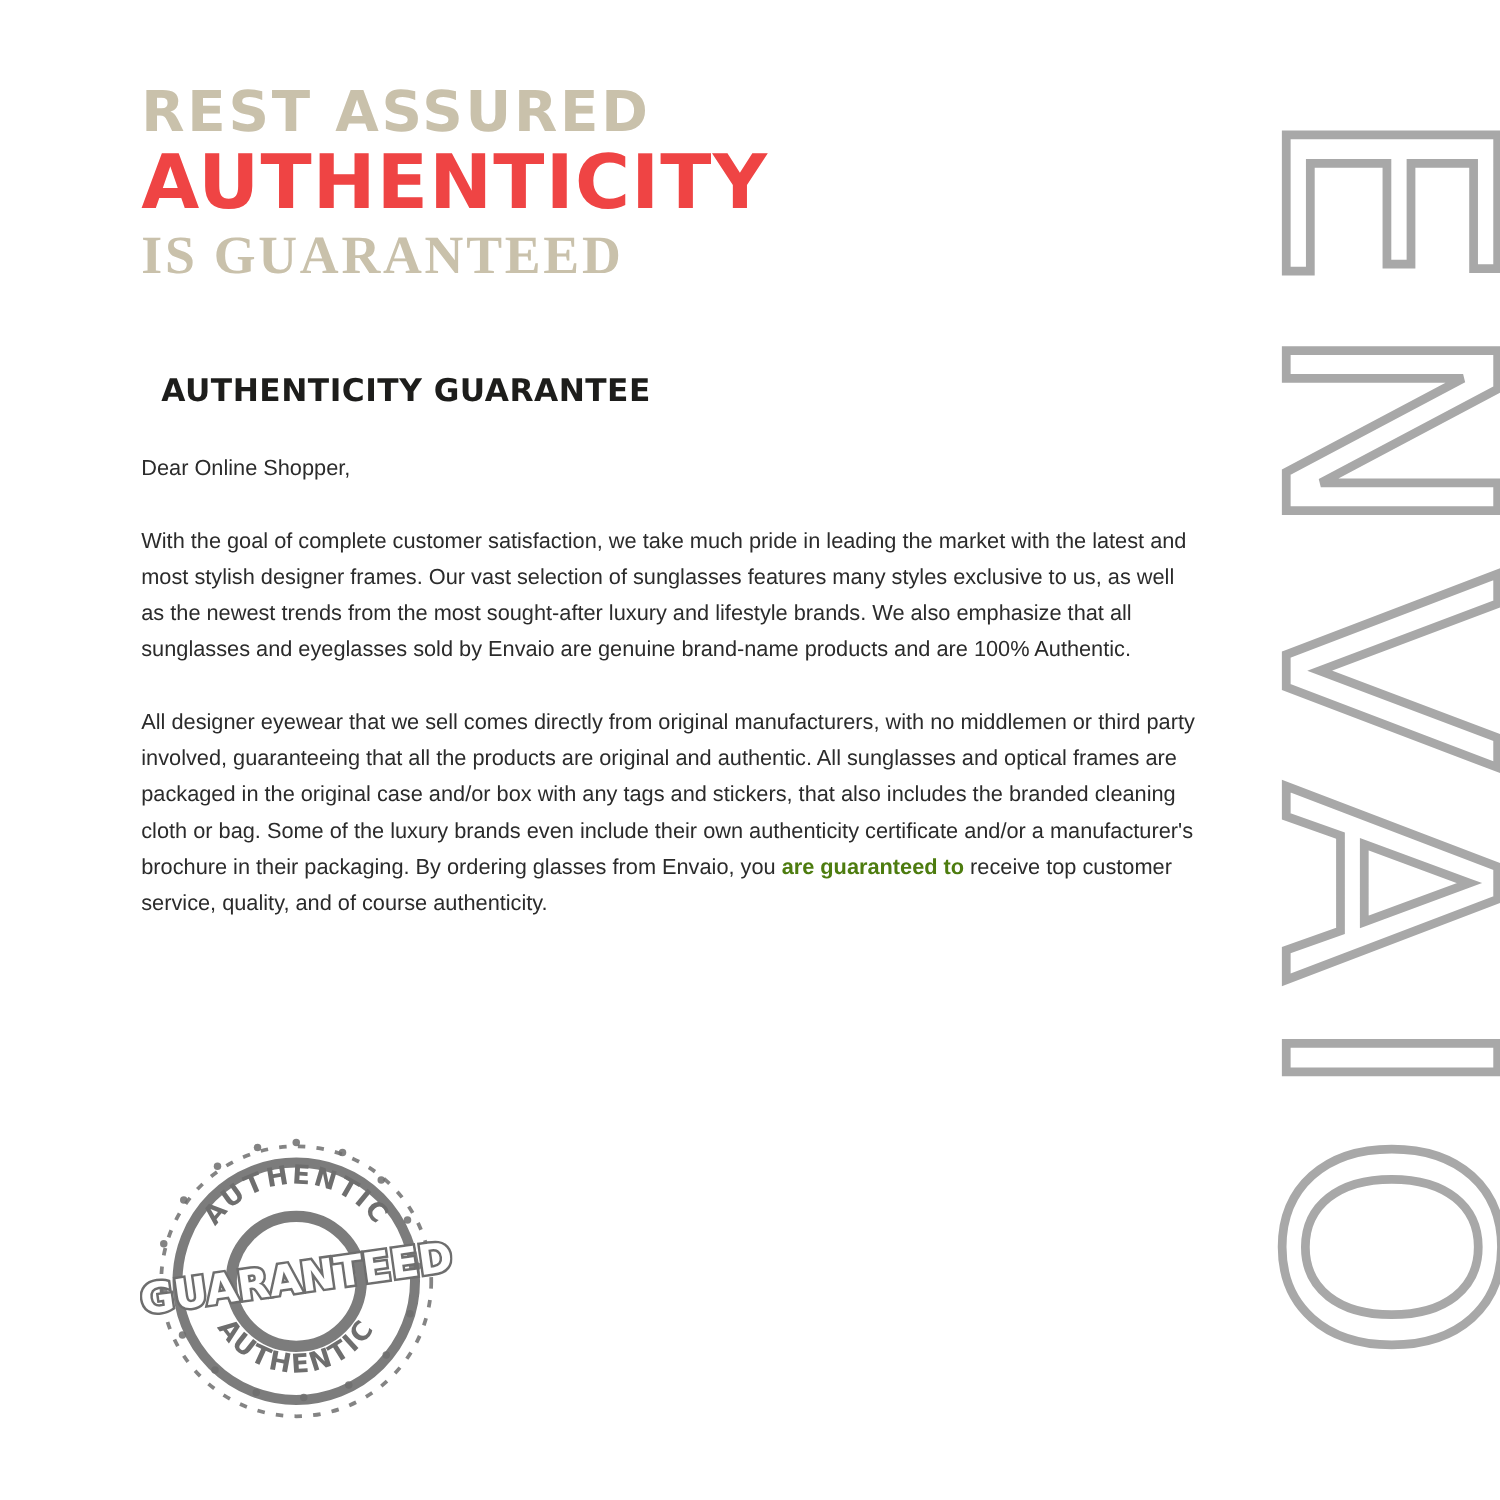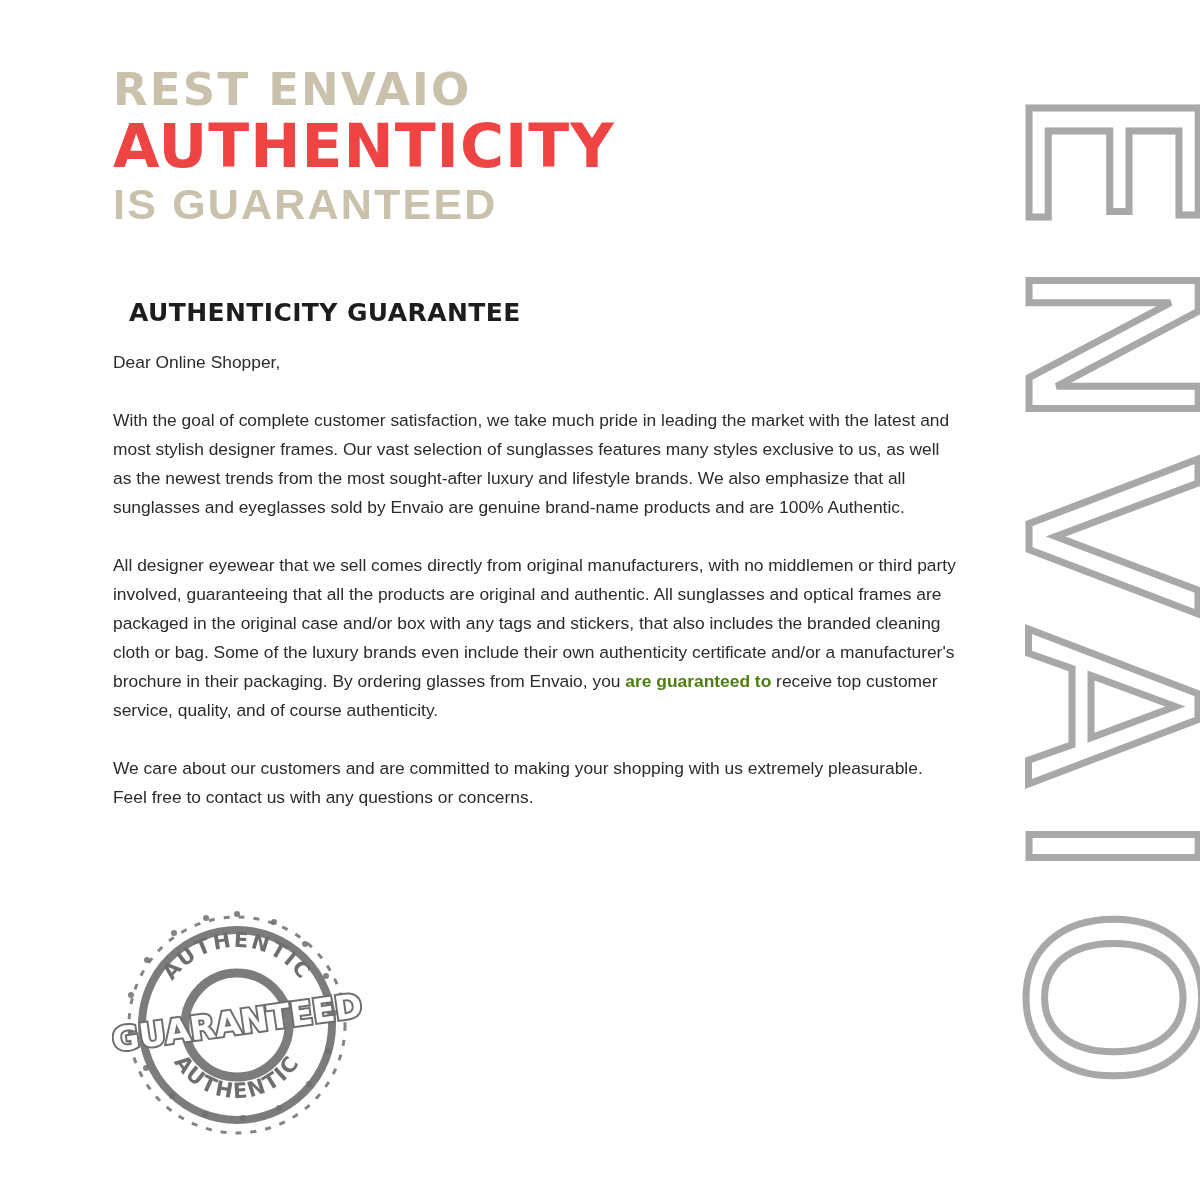--- a/index.html
+++ b/index.html
@@ -68,21 +68,21 @@
   .headline .line2 {
     font-family: "DejaVu Sans", sans-serif;
     font-weight: bold;
     font-size: 60px;
     letter-spacing: 1px;
     color: #ef4444;
     line-height: 1.05;
     margin: 0 0 4px 0;
   }
   .headline .line3 {
-    font-family: Liberation Sans, sans-serif;
+    font-family: Liberation Serif, serif;
     font-weight: bold;
     font-size: 43px;
     letter-spacing: 2.2px;
     color: #c9c1ab;
     line-height: 1.05;
     margin: 0;
   }
 
   
   .subheading {
@@ -102,21 +102,21 @@
     position: absolute;
     left: 113px;
     top: 348px;
     width: 845px;
     font-family: "Liberation Sans", sans-serif;
     font-size: 17.4px;
     line-height: 29px;
     color: #2b2b2b;
   }
   .body-copy p {
-    margin: 0 0 29px 0;
+    margin: 12px 0 29px 0;
   }
   .body-copy p:last-child {
     margin-bottom: 0;
   }
   .body-copy .bold {
     font-weight: bold;
     color: #4d7c0f;
   }
 
   
@@ -136,32 +136,31 @@
 </head>
 <body>
 
 <div class="page">
 
   <div class="brand-mark">
     <div class="brand-text">ENVAIO</div>
   </div>
 
   <div class="headline">
-    <div class="line1">REST ENVAIO</div>
+    <div class="line1">REST ASSURED</div>
     <div class="line2">AUTHENTICITY</div>
     <div class="line3">IS GUARANTEED</div>
   </div>
 
   <h2 class="subheading">AUTHENTICITY GUARANTEE</h2>
 
   <div class="body-copy">
     <p>Dear Online Shopper,</p>
     <p>With the goal of complete customer satisfaction, we take much pride in leading the market with the latest and most stylish designer frames. Our vast selection of sunglasses features many styles exclusive to us, as well as the newest trends from the most sought-after luxury and lifestyle brands. We also emphasize that all sunglasses and eyeglasses sold by Envaio are genuine brand-name products and are 100% Authentic.</p>
     <p><span>All designer eyewear that we sell comes directly from original manufacturers, with no middlemen or third party involved, guaranteeing that all the products are original and authentic. All sunglasses and optical frames are packaged in the original case and/or box with any tags and stickers, that also includes the branded cleaning cloth or bag. Some of the luxury brands even include their own authenticity certificate and/or a manufacturer's brochure in their packaging. By ordering glasses from Envaio, you </span><span class="bold">are guaranteed to</span><span> receive top customer service, quality, and of course authenticity.</span></p>
-    <p>We care about our customers and are committed to making your shopping with us extremely pleasurable. Feel free to contact us with any questions or concerns.</p>
   </div>
 
   <div class="stamp">
     <svg viewBox="0 0 250 250" xmlns="http://www.w3.org/2000/svg" aria-hidden="true">
       <defs>
         <path id="arcTop" d="M 47,125 A 78,78 0 0 1 203,125" fill="none"></path>
         <path id="arcBottom" d="M 52,125 A 73,73 0 0 0 198,125" fill="none"></path>
       </defs>
       <g fill="none" stroke="#6e6e6e">
         <circle cx="125" cy="125" r="108" stroke-width="3" stroke-dasharray="6 9" opacity="0.85"></circle>

